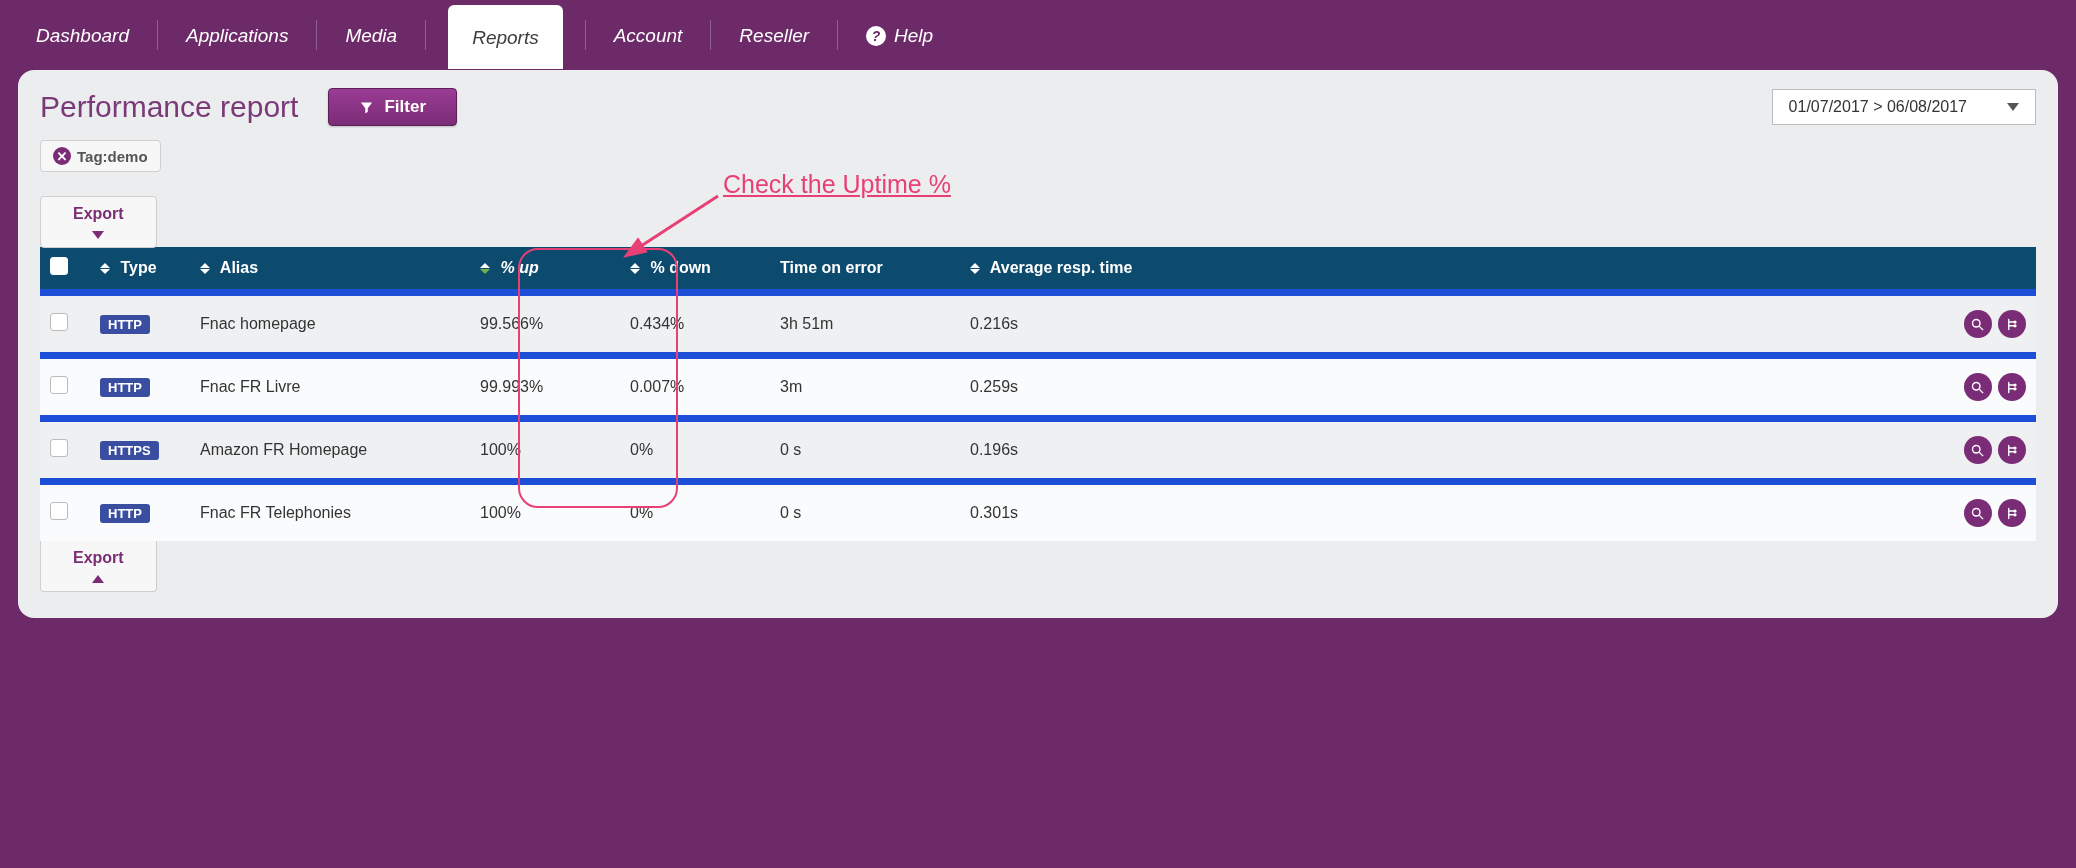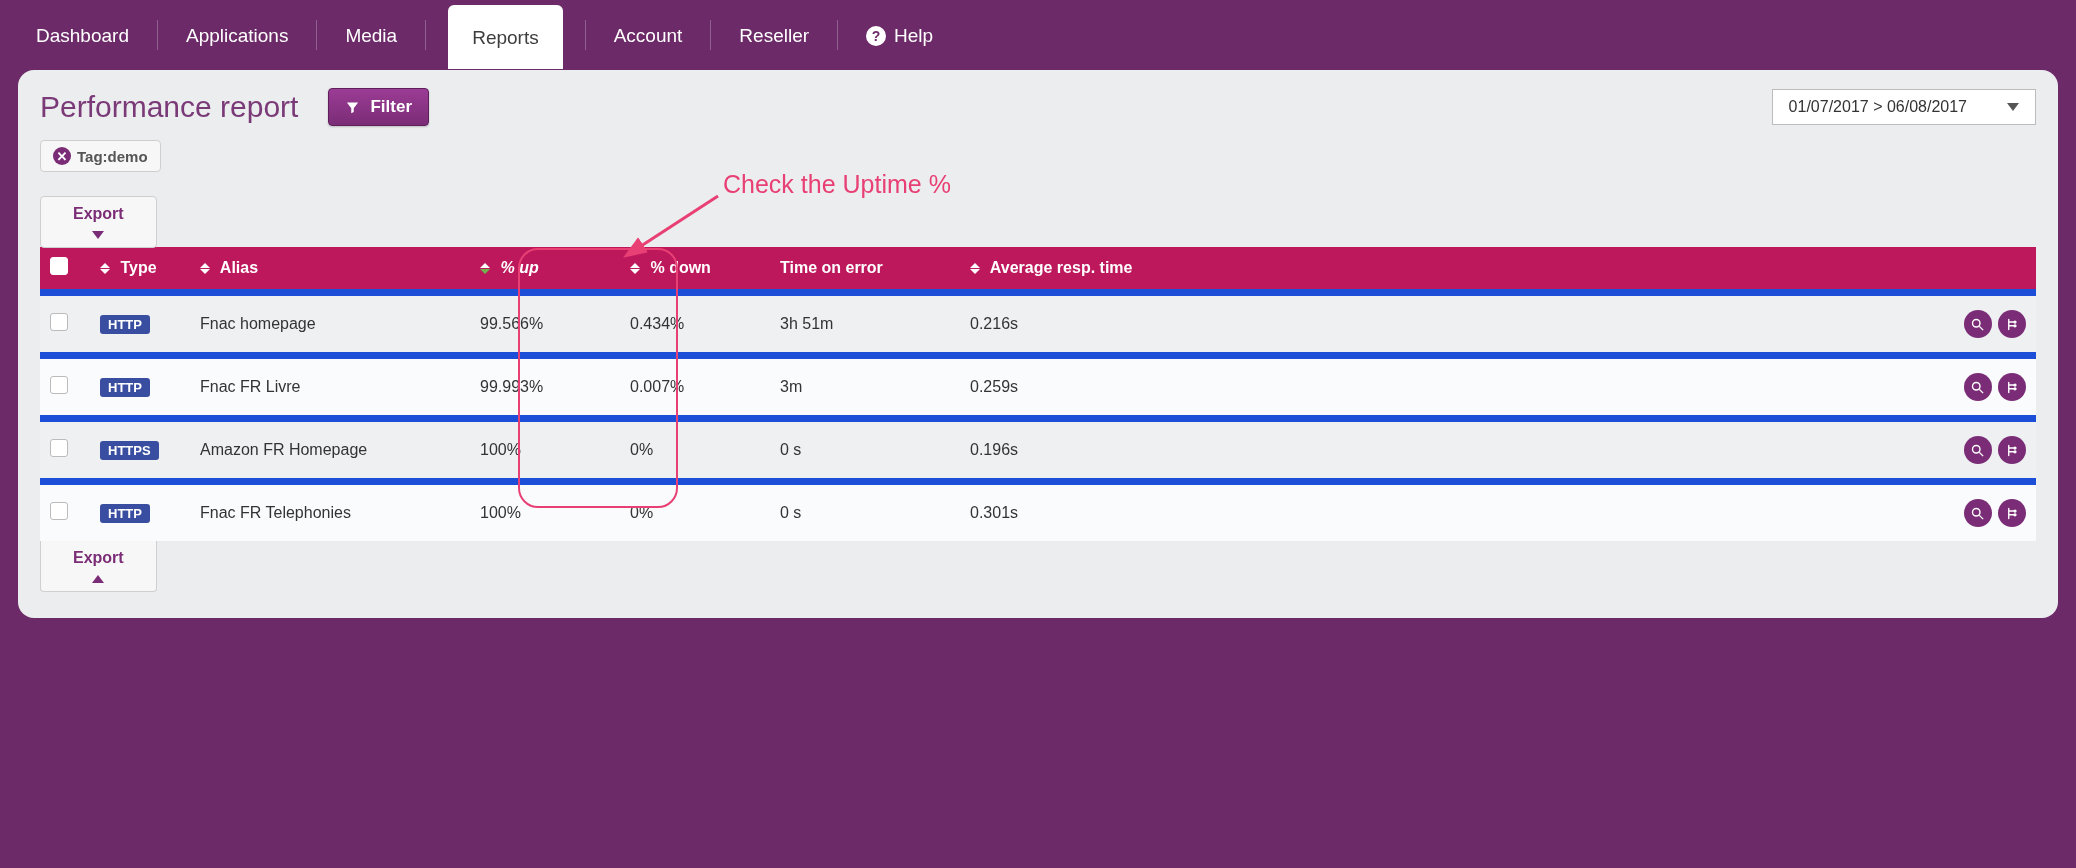--- a/index.html
+++ b/index.html
@@ -9,20 +9,21 @@
     background: #6d2a68;
     padding: 0 0 40px 0;
   }
   .nav {
     display: flex;
     align-items: center;
     padding: 1px 30px;
     background: #6d2a68;
     height: 70px;
     gap: 0;
+    font-style: italic;
   }
   .nav-sep {
     width: 1px;
     height: 30px;
     background: rgba(255,255,255,0.25);
     margin: 0 22px;
   }
   .nav-item {
     color: #fff;
     font-size: 19px;
@@ -71,21 +72,21 @@
     font-size: 30px;
     font-weight: 300;
     color: #7a3a78;
     margin: 0;
   }
   .filter-btn {
     background: linear-gradient(#9b3c95, #7a2c76);
     color: #fff;
     border: 1px solid #5e1f5b;
     border-radius: 4px;
-    padding: 8px 16px;
+    padding: 8px 30px;
     font-size: 17px;
     font-weight: 700;
     display: inline-flex;
     align-items: center;
     gap: 10px;
     cursor: pointer;
     box-shadow: 0 1px 2px rgba(0,0,0,0.2);
   }
   .date-range {
     margin-left: auto;
@@ -140,21 +141,21 @@
     cursor: pointer;
     flex-direction: column;
   }
   .export-bottom { margin-top: 0; border-top: none; border-radius: 0 0 4px 4px;}
   table {
     width: 100%;
     border-collapse: collapse;
     margin-top: -1px;
   }
   thead tr {
-    background: #be185d;
+    background: #0c4a6e;
     color: #fff;
   }
   th {
     text-align: left;
     padding: 10px 10px;
     font-size: 16px;
     font-weight: 700;
   }
   tbody tr:nth-child(odd) { background: #eef0f2; }
   tbody tr:nth-child(even){ background: #fafbfc; }
@@ -212,20 +213,21 @@
     position: absolute;
     border: 2px solid #e84074;
     border-radius: 20px;
     pointer-events: none;
   }
   .annotation {
     position: absolute;
     color: #e84074;
     font-size: 25px;
     pointer-events: none;
+    text-decoration: underline;
   }
   .arrow {
     position: absolute;
     pointer-events: none;
   }
   .tri-down {
     display:inline-block;width:0;height:0;border-left:6px solid transparent;border-right:6px solid transparent;border-top:8px solid #555;
   }
   .tri-down.purple { border-top-color:#7a2c76; }
   .tri-up {

